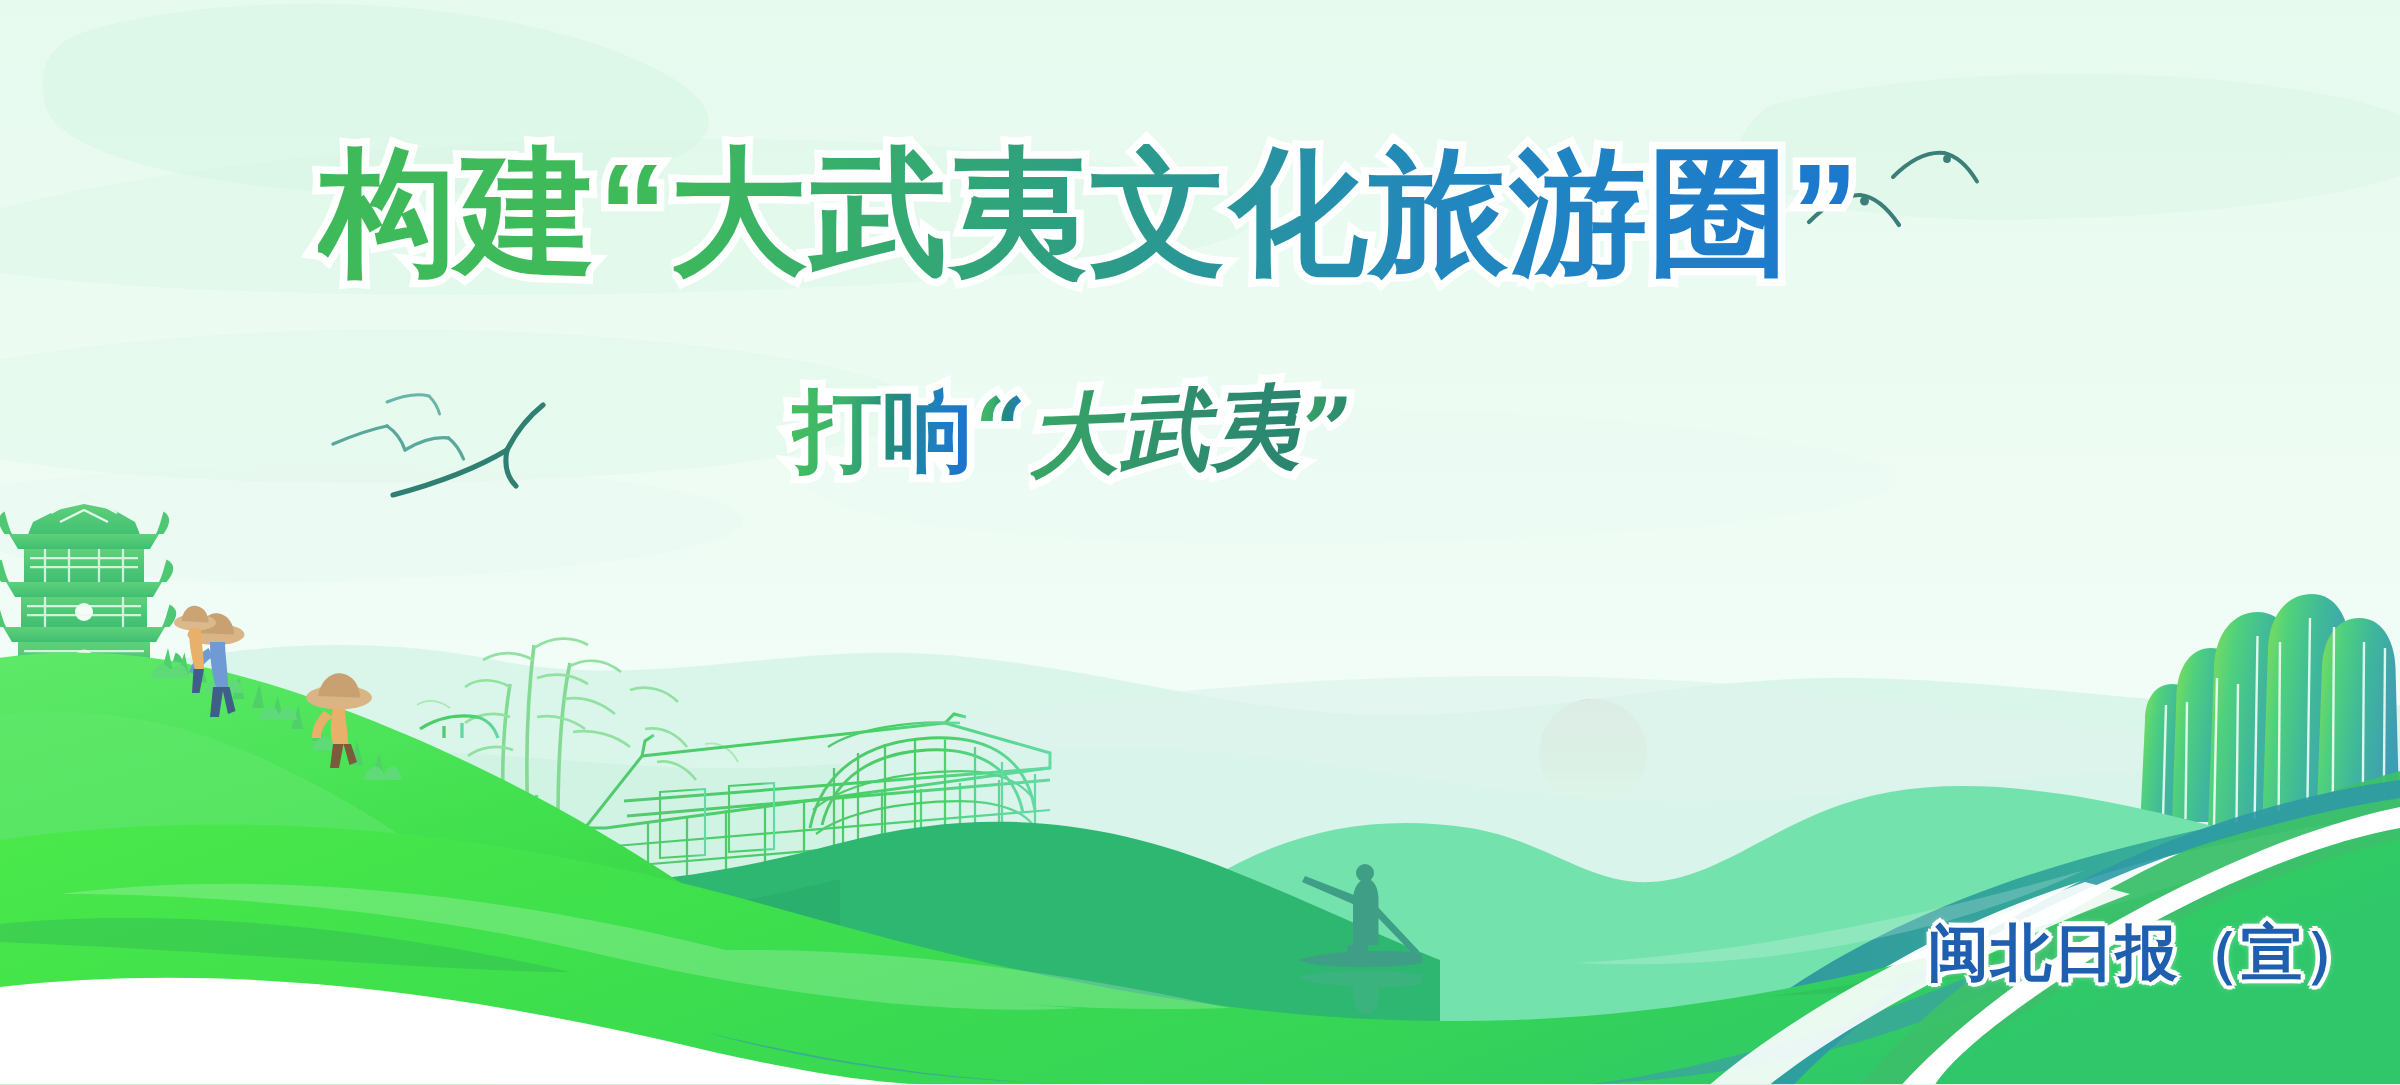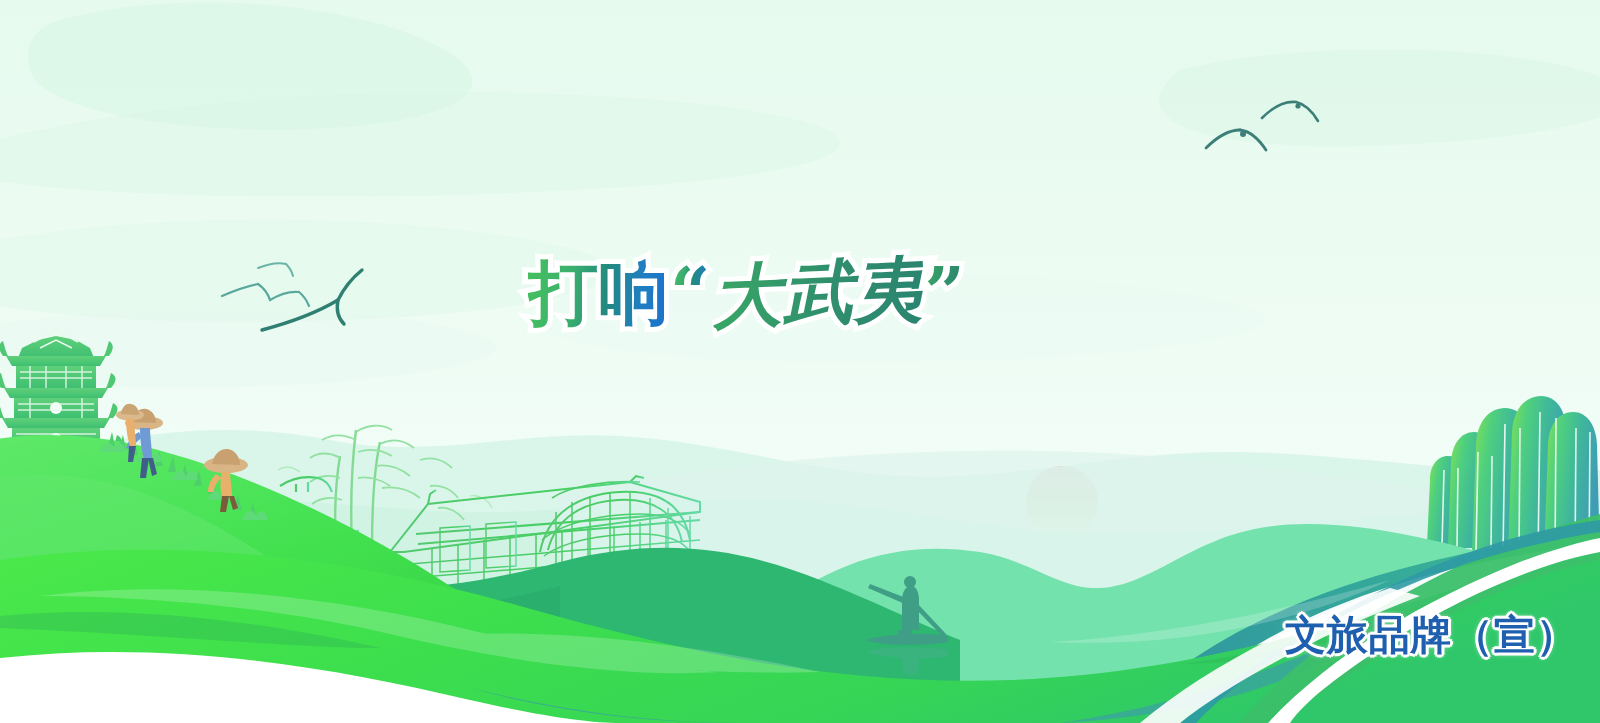--- a/index.html
+++ b/index.html
@@ -33,21 +33,21 @@
   }
 
   
   #title-line-1{
     left:212px; top:96px;
     font-size:92px;
   }
   
   #title-line-2{
     left:528px; top:258px;
-    font-size:70px;
+    font-size:60px;
   }
 
   
   .gseg{position:relative;display:inline-block;}
   .gseg .stroke{
     -webkit-text-stroke:10px #ffffff;
     color:#ffffff;
   }
   .gseg .fill{
     position:absolute;left:0;top:0;
@@ -459,33 +459,39 @@
 
   <svg class="layer" viewBox="0 0 1600 723" preserveAspectRatio="none">
     <path d="M1240,723 C1300,650 1400,588 1510,544 C1546,530 1578,520 1600,514 L1600,560 C1540,572 1460,604 1390,650 C1330,688 1290,712 1270,723 Z" fill="#3cc06a" opacity="0.95"></path>
     <path d="M1268,723 C1330,656 1424,600 1520,562 C1552,550 1580,542 1600,538 L1600,552 C1544,562 1466,594 1396,638 C1340,674 1304,702 1290,723 Z" fill="#ffffff"></path>
     <path d="M1196,723 C1256,660 1348,606 1448,570 C1500,552 1560,538 1600,532 L1600,520 C1540,528 1468,548 1398,582 C1300,630 1226,684 1180,723 Z" fill="#2f9aa5" opacity="0.9"></path>
     <path d="M1140,723 C1200,672 1290,624 1390,588 L1420,596 C1320,634 1232,682 1180,723 Z" fill="#ffffff" opacity="0.9"></path>
   </svg>
 
   <div id="title-block">
 
+    <div class="title-line" id="title-line-1">
+      <span class="gseg ramp-a">
+        <span class="stroke">构建“大武夷文化旅游圈”</span>
+        <span class="fill">构建“大武夷文化旅游圈”</span>
+      </span>
+    </div>
 
     <div class="title-line" id="title-line-2">
       <span class="gseg ramp-b">
         <span class="stroke">打响</span>
         <span class="fill">打响</span>
       </span><span class="gseg ramp-b qmark">
         <span class="stroke">“</span>
         <span class="fill">“</span>
       </span><span class="gseg ramp-cal calli">
         <span class="stroke">大武夷</span>
         <span class="fill">大武夷</span>
       </span><span class="gseg ramp-cal qmark">
         <span class="stroke">”</span>
         <span class="fill">”</span>
       </span>
     </div>
   </div>
 
-  <div id="credit">文旅品牌（宣）</div>
+  <div id="credit">闽北日报（宣）</div>
 
 </div>
 
 </body></html>

